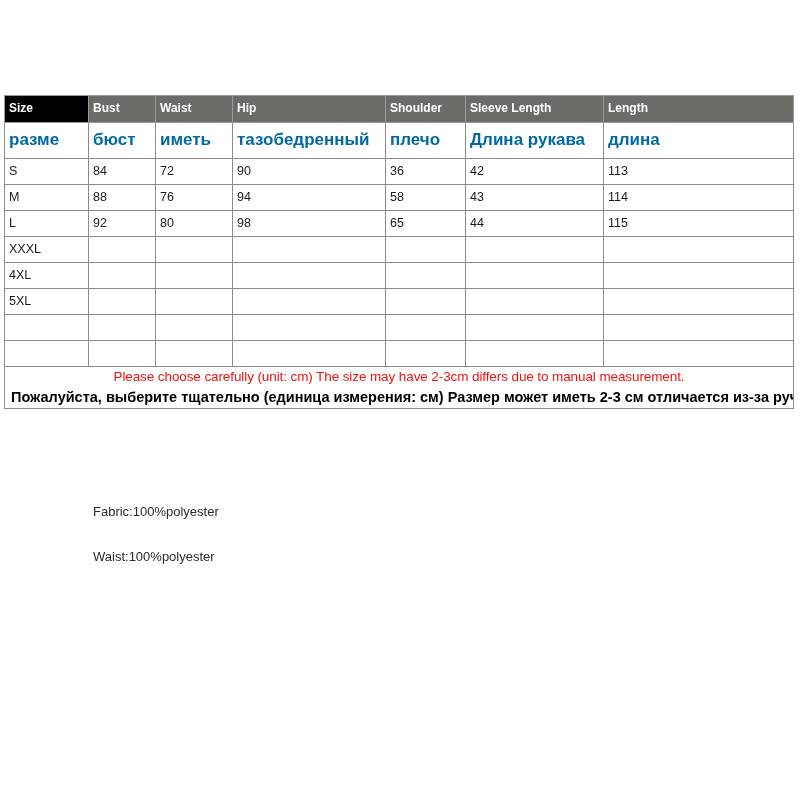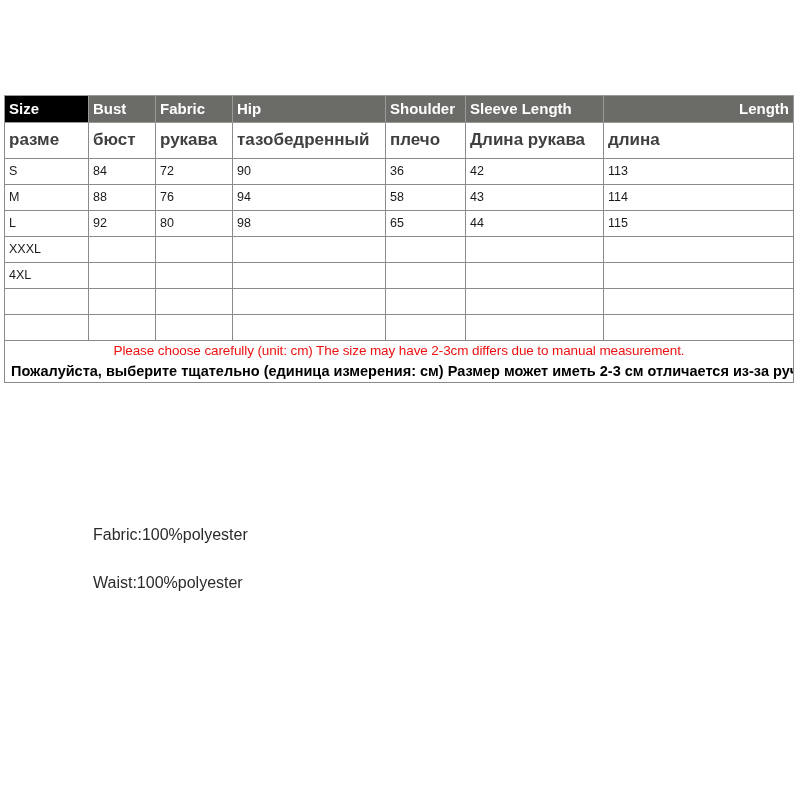--- a/index.html
+++ b/index.html
@@ -40,39 +40,38 @@
     box-sizing: border-box;
     white-space: nowrap;
     overflow: hidden;
   }
 
   
   tr.header-en td {
     background: #6b6b68;
     color: #ffffff;
     font-weight: bold;
-    font-size: 15px;
+    font-size: 12px;
     height: 27px;
     border: 1px solid #9a9a98;
   }
   tr.header-en td.size-head {
     background: #000000;
     color: #ffffff;
   }
   td.len-head {
     padding-left: 12px;
-    text-align: right;
   }
 
   
   tr.header-ru td {
     font-weight: bold;
     font-size: 17px;
     height: 36px;
-    color: #404040;
+    color: #0369a1;
   }
 
   
   td.note-cell {
     height: auto;
     padding: 3px 2px 5px 2px;
     white-space: normal;
   }
   .note-en {
     color: #ee1111;
@@ -88,22 +87,22 @@
     font-size: 14.5px;
     text-align: left;
     line-height: 1.5;
     padding-left: 2px;
   }
 
   
   .fabric-block {
     position: absolute;
     left: 93px;
-    top: 525px;
-    font-size: 16px;
+    top: 504px;
+    font-size: 13px;
     color: #2b2b2b;
   }
   .fabric-line {
     margin: 0 0 29px 0;
     line-height: 1.2;
   }
 </style>
 </head>
 <body>
 
@@ -115,30 +114,30 @@
       <col style="width:77px">
       <col style="width:153px">
       <col style="width:80px">
       <col style="width:138px">
       <col style="width:190px">
     </colgroup>
     <tbody>
       <tr class="header-en">
         <td class="size-head">Size</td>
         <td>Bust</td>
-        <td>Fabric</td>
+        <td>Waist</td>
         <td>Hip</td>
         <td>Shoulder</td>
         <td>Sleeve  Length</td>
         <td class="len-head">Length</td>
       </tr>
       <tr class="header-ru">
         <td>разме</td>
         <td>бюст</td>
-        <td>рукава</td>
+        <td>иметь</td>
         <td>тазобедренный</td>
         <td>плечо</td>
         <td>Длина рукава</td>
         <td>длина</td>
       </tr>
 
       <tr>
         <td>S</td>
         <td>84</td>
         <td>72</td>
@@ -177,20 +176,29 @@
       <tr>
         <td>4XL</td>
         <td></td>
         <td></td>
         <td></td>
         <td></td>
         <td></td>
         <td></td>
       </tr>
       <tr>
+        <td>5XL</td>
+        <td></td>
+        <td></td>
+        <td></td>
+        <td></td>
+        <td></td>
+        <td></td>
+      </tr>
+      <tr>
         <td></td>
         <td></td>
         <td></td>
         <td></td>
         <td></td>
         <td></td>
         <td></td>
       </tr>
       <tr>
         <td></td>

